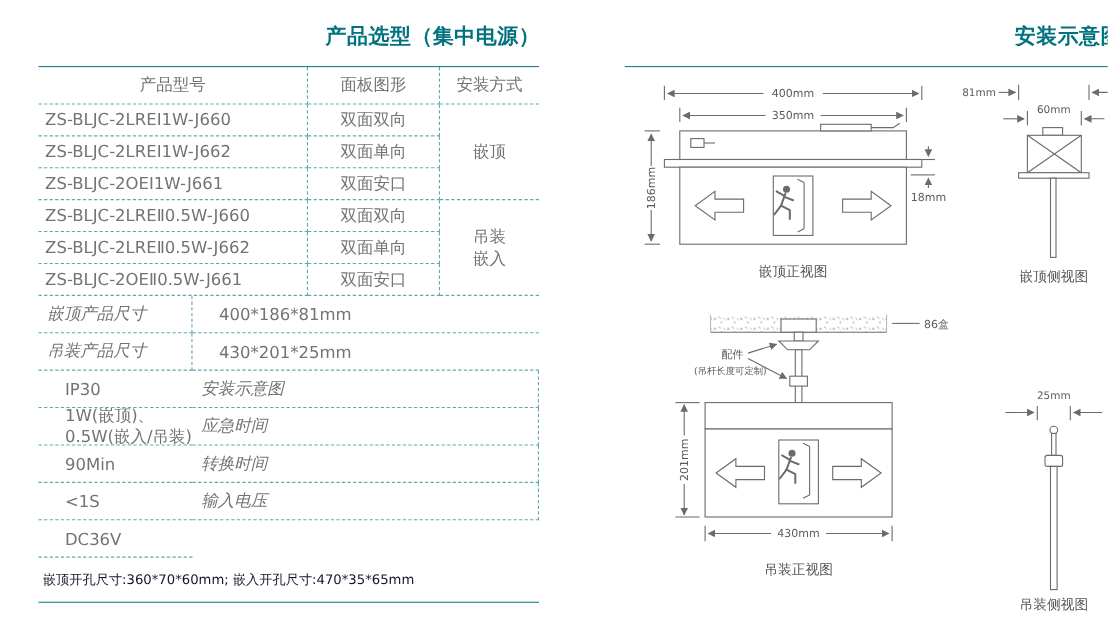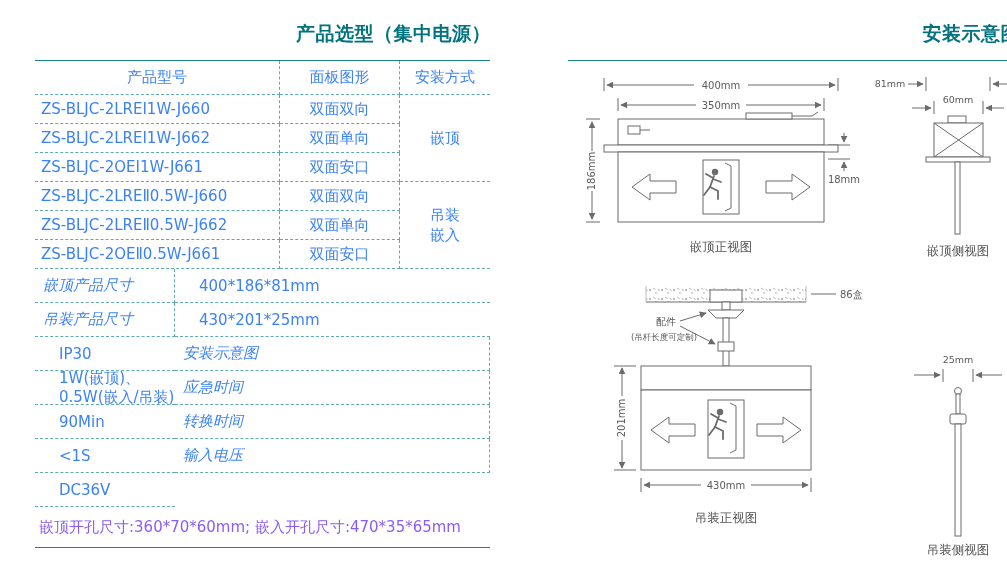--- a/index.html
+++ b/index.html
@@ -16,34 +16,34 @@
     color:#00737E;letter-spacing:.5px;text-align:right;
   }
   
   .ptable{
     margin-top:14px;width:455px;
     border-top:1px solid #1B808A;border-bottom:1px solid #1B808A;
   }
   .pgrid{display:grid;grid-template-columns:245px 120px 90px;grid-template-rows:34px repeat(6,29px);}
   .sgrid{display:grid;grid-template-columns:140px 315px;grid-auto-rows:34px;}
   .cell{
-    display:flex;align-items:center;font-size:15px;color:#3b82f6;
+    display:flex;align-items:center;font-size:15px;color:#737373;
     border-bottom:1px dashed #5FA9AF;box-sizing:border-box;
   }
   .cell.head{justify-content:center;}
   .v-div{border-right:1px dashed #5FA9AF;}
   .mc{padding-left:6px;}
   .pc{justify-content:center;}
   .ic{justify-content:center;text-align:center;white-space:pre-line;line-height:1.35;}
   .ic1{grid-column:3;grid-row:2/5;}
   .ic2{grid-column:3;grid-row:5/8;}
   .sl{padding-left:8px;font-style:italic;}
   .sv{padding-left:24px;}
   .footnote{
-    height:40px;display:flex;align-items:center;font-size:15px;color:#8b5cf6;padding-left:4px;
+    height:40px;display:flex;align-items:center;font-size:12px;color:#0f172a;padding-left:4px;
   }
   
   .rule{margin-top:14px;border-top:1px solid #1B808A;height:0;}
   svg.diag{position:absolute;overflow:visible;}
   svg text{fill:#5a5a5a;font-family:"DejaVu Sans","Liberation Sans",sans-serif;}
   svg text.dim{font-size:10px;}
   svg text.dim-s{font-size:9.5px;}
   svg text.lbl{font-size:10px;}
   svg text.note{font-size:8.5px;}
   svg text.cap{font-size:12.5px;fill:#555;}

